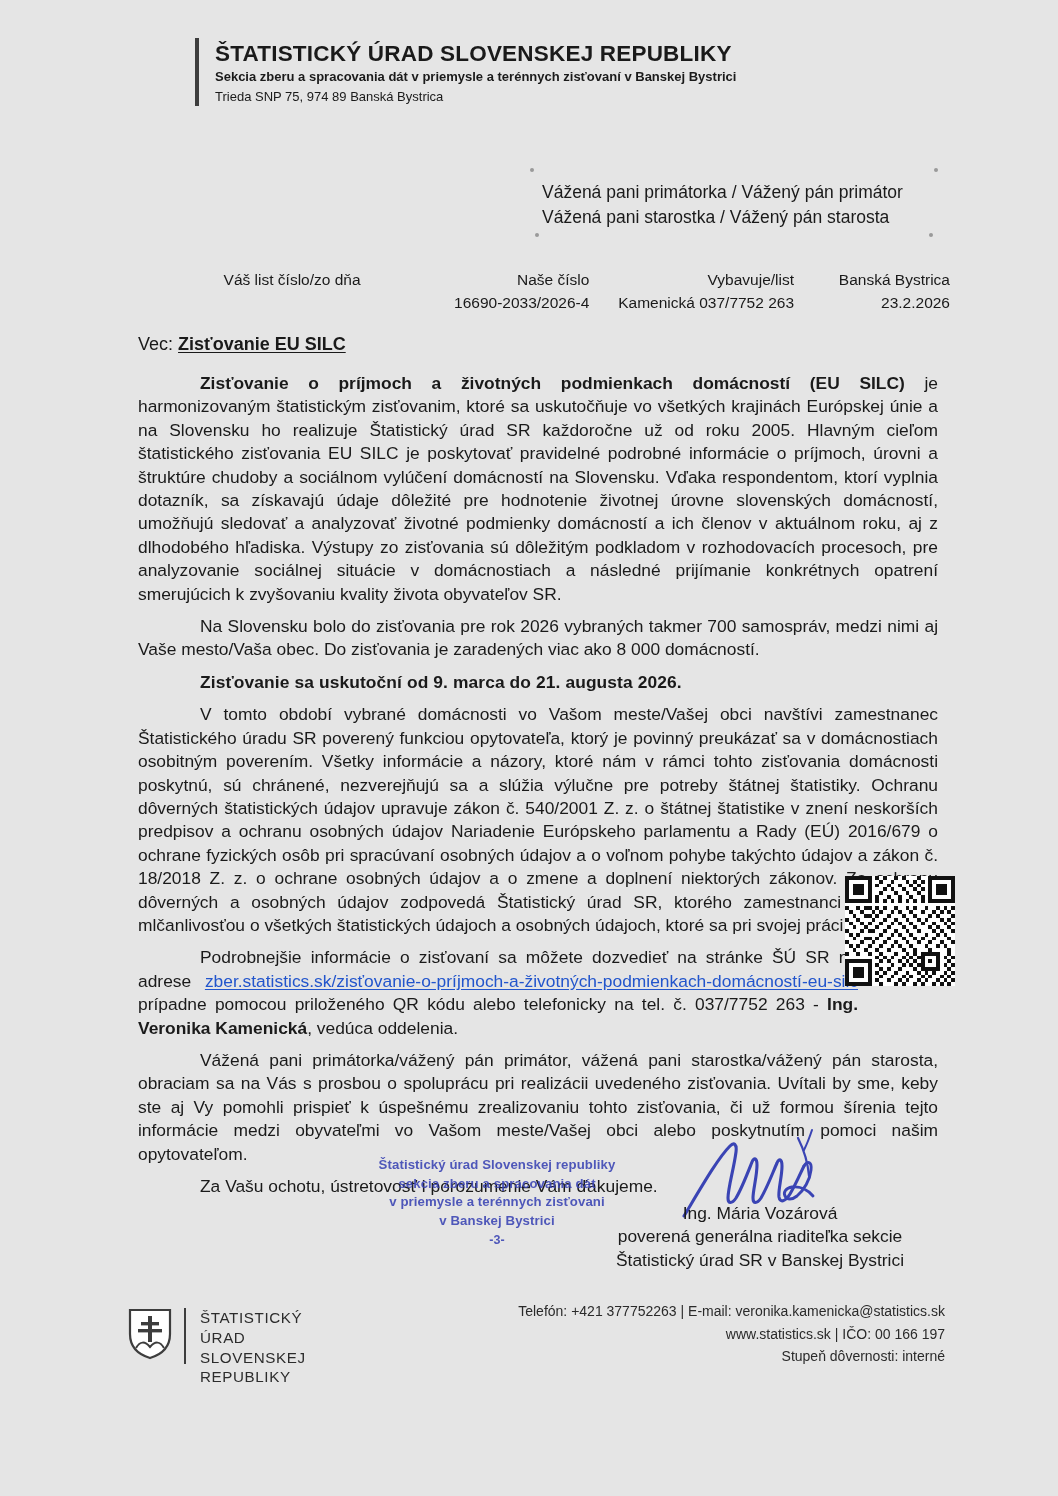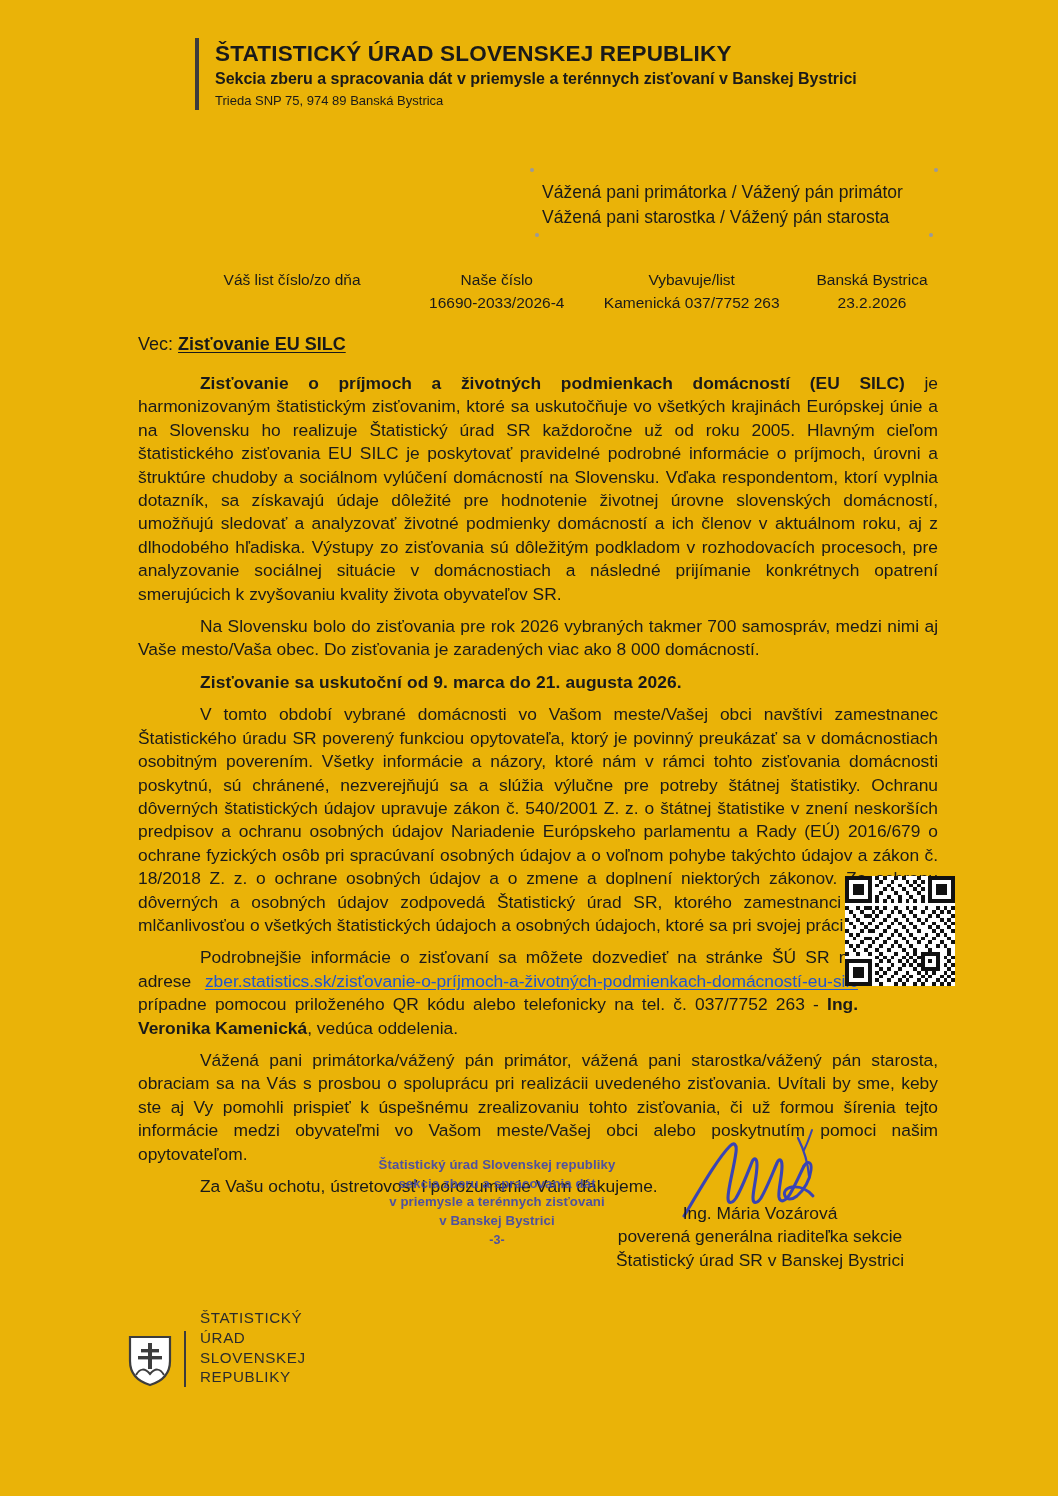--- a/index.html
+++ b/index.html
@@ -12,21 +12,21 @@
     height: 1496px;
     position: relative;
     font-family: "Liberation Sans", sans-serif;
     color: #1a1a1a;
     overflow: hidden;
   }
 
   .page {
     position: absolute;
     inset: 0;
-    background: #eab308;
+    background: #e5e5e5;
   }
 
   
   .letterhead {
     position: absolute;
     left: 195px;
     top: 38px;
     width: 760px;
     display: flex;
     align-items: stretch;
@@ -39,21 +39,21 @@
   }
   .lh-text { padding-top: 2px; }
   .lh-line1 {
     font-size: 22.5px;
     font-weight: bold;
     letter-spacing: 0.2px;
     line-height: 1.22;
     white-space: nowrap;
   }
   .lh-line2 {
-    font-size: 16px;
+    font-size: 13px;
     font-weight: bold;
     line-height: 1.3;
     margin-top: 2px;
   }
   .lh-line3 {
     font-size: 13px;
     line-height: 1.3;
     margin-top: 3px;
   }
 
@@ -88,21 +88,21 @@
 
   
   .refrow {
     position: absolute;
     left: 160px;
     top: 268px;
     width: 790px;
     display: flex;
     font-size: 15.5px;
   }
-  .ref-col { text-align: center; }
+  .ref-col { text-align: right; }
   .ref-col.c1 { width: 230px; text-align: center; padding-left: 20px; }
   .ref-col.c2 { width: 190px; }
   .ref-col.c3 { width: 210px; }
   .ref-col.c4 { width: 160px; }
   .ref-h { line-height: 1.5; white-space: nowrap; }
   .ref-v { line-height: 1.5; white-space: nowrap; }
 
   
   .subject {
     position: absolute;
@@ -189,21 +189,21 @@
     font-size: 17.4px;
     line-height: 1.34;
   }
 
   
   .footer-logo {
     position: absolute;
     left: 128px;
     top: 1308px;
     display: flex;
-    align-items: flex-end;
+    align-items: flex-start;
   }
   .crest { width: 44px; height: 52px; flex: none; }
   .crest-div {
     width: 2px;
     height: 56px;
     background: #3d3d3d;
     margin: 0 14px 0 12px;
     flex: none;
   }
   .crest-text {
@@ -588,14 +588,19 @@
     </svg>
     <div class="crest-div"></div>
     <div class="crest-text">
       <div>ŠTATISTICKÝ</div>
       <div>ÚRAD</div>
       <div>SLOVENSKEJ</div>
       <div>REPUBLIKY</div>
     </div>
   </div>
 
+  <div class="footer-contact">
+    <div>Telefón: +421 377752263  |  E-mail: veronika.kamenicka@statistics.sk</div>
+    <div>www.statistics.sk  |  IČO: 00 166 197</div>
+    <div>Stupeň dôvernosti: interné</div>
+  </div>
 
 </div>
 
 </body></html>

